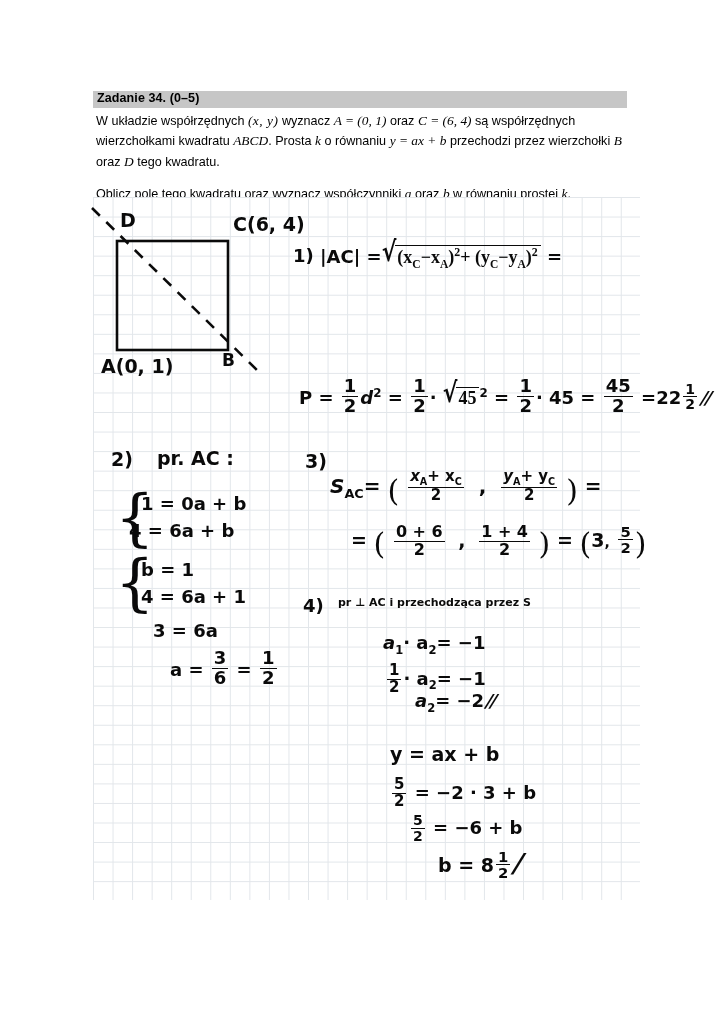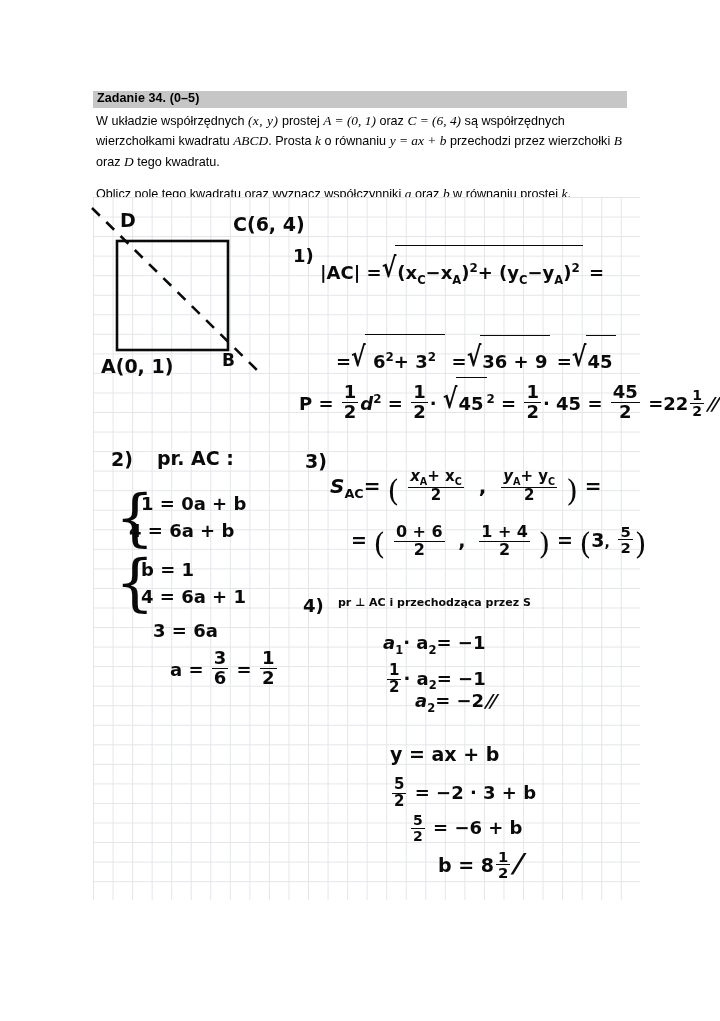--- a/index.html
+++ b/index.html
@@ -105,22 +105,23 @@
   .sqrt { display: inline-block; position: relative; white-space: nowrap; }
   .sqrt > .radical {
     display: inline-block;
     font-size: 1.22em;
     transform: scaleY(1.25) translateY(-0.03em);
     transform-origin: bottom;
   }
   .sqrt > .rad-body {
     display: inline-block;
     border-top: 1.7px solid #0a0a0a;
-    padding: 17px 3px 0 2px;
+    padding: 1px 3px 0 2px;
     margin-left: -1px;
+    font-family: Liberation Serif, serif;
   }
 
   .sup { font-size: 0.66em; vertical-align: super; }
   .sub { font-size: 0.64em; vertical-align: sub; }
 
   
   .endmark {
     display: inline-block;
     transform: skewX(-17deg);
     letter-spacing: -2px;
@@ -152,21 +153,21 @@
 <body>
 
 <div id="task-header">
   <span class="title">Zadanie 34. (0–5)</span>
 </div>
 
 <div id="problem-statement">
   <p class="para">
     <span>W układzie współrzędnych</span>
     <span class="mathit sp">(x, y)</span>
-    <span>prostej</span>
+    <span>wyznacz</span>
     <span class="mathit">A = (0, 1)</span>
     <span>oraz</span>
     <span class="mathit">C = (6, 4)</span>
     <span>są współrzędnych</span>
     <span>wierzchołkami kwadratu</span>
     <span class="mathit">ABCD</span><span>. Prosta</span>
     <span class="mathit">k</span>
     <span>o równaniu</span>
     <span class="mathit">y = ax + b</span>
     <span>przechodzi przez</span>
@@ -199,25 +200,20 @@
   <div class="hw" style="left:129px; top:155px; font-size:17px;">B</div>
 
   <div class="hw" style="left:200px; top:50px; font-size:18px;">1)</div>
 
   <div class="hw" style="left:227px; top:48px; font-size:18px;">
     <span>|AC| =</span><span class="sqrt"><span class="radical">√</span><span class="rad-body"><span>(x</span><span class="sub">C</span><span>−x</span><span class="sub">A</span><span>)</span><span class="sup">2</span><span>+ (y</span><span class="sub">C</span><span>−y</span><span class="sub">A</span><span>)</span><span class="sup">2</span></span></span>
     <span>=</span>
   </div>
 
 
-  <div class="hw" style="left:243px; top:137px; font-size:18px;">
-    <span>=</span><span class="sqrt"><span class="radical">√</span><span class="rad-body">&nbsp;<span>6</span><span class="sup">2</span><span>+ 3</span><span class="sup">2</span>&nbsp;</span></span>
-    <span>=</span><span class="sqrt"><span class="radical">√</span><span class="rad-body">36 + 9</span></span>
-    <span>=</span><span class="sqrt"><span class="radical">√</span><span class="rad-body">45</span></span>
-  </div>
 
   <div class="hw" style="left:206px; top:180px; font-size:18px;">
     <span>P =</span>
     <span class="frac">
       <span class="num">1</span>
       <span class="den">2</span>
     </span><span class="hw-i">d</span><span class="sup">2</span>
     <span>=</span>
     <span class="frac">
       <span class="num">1</span>

